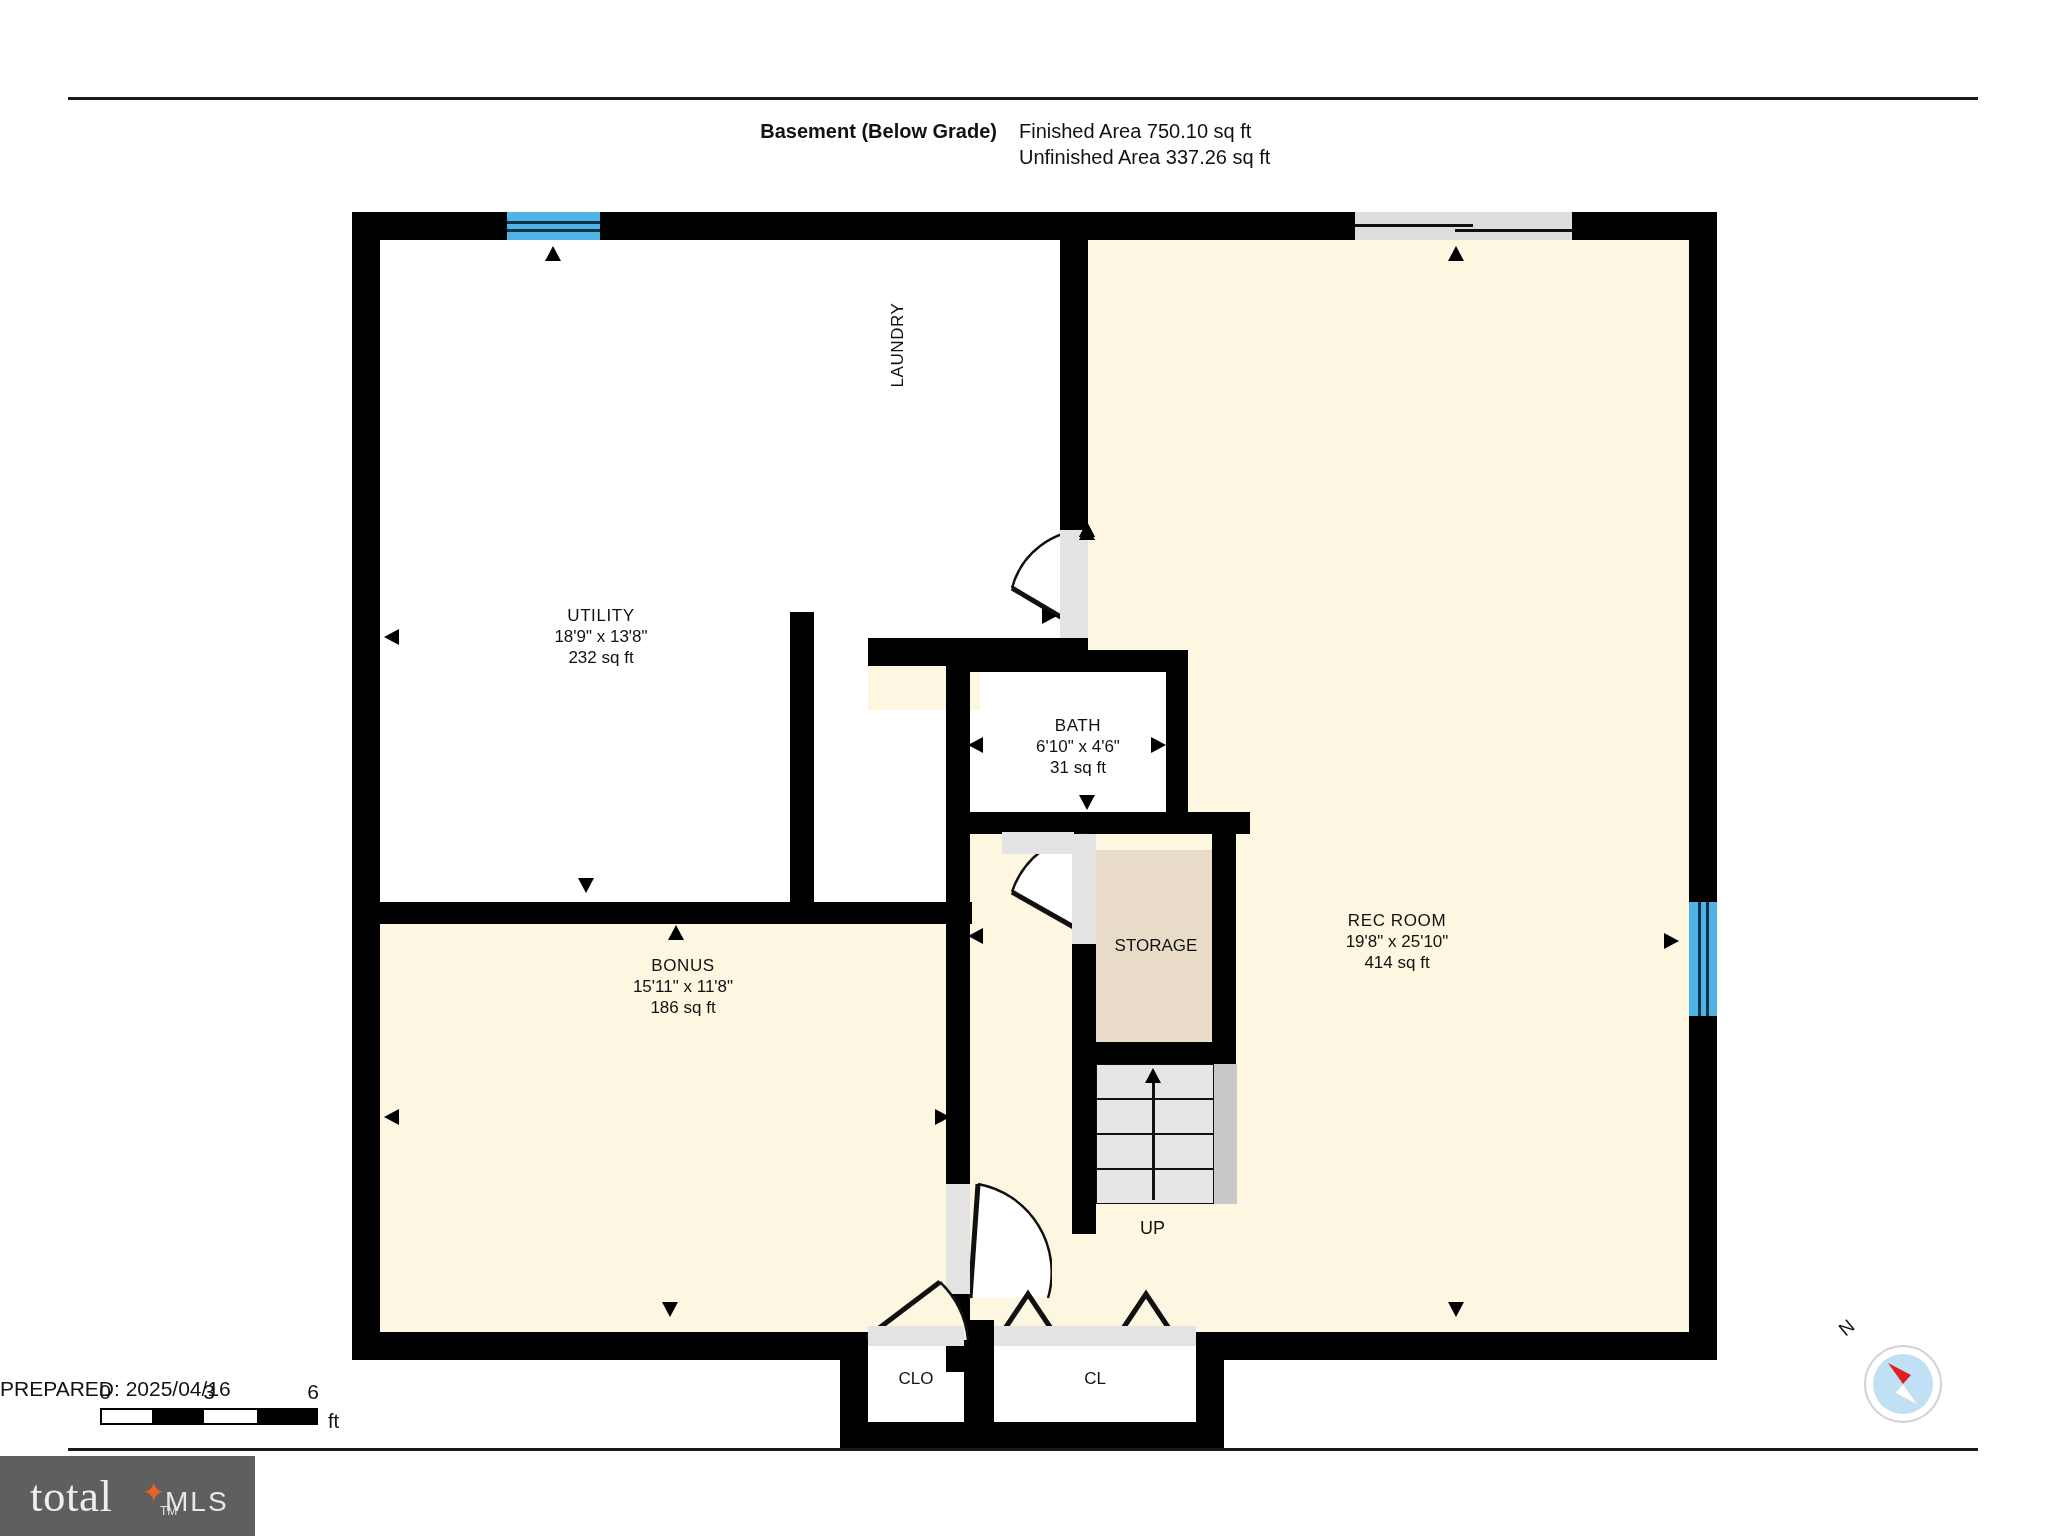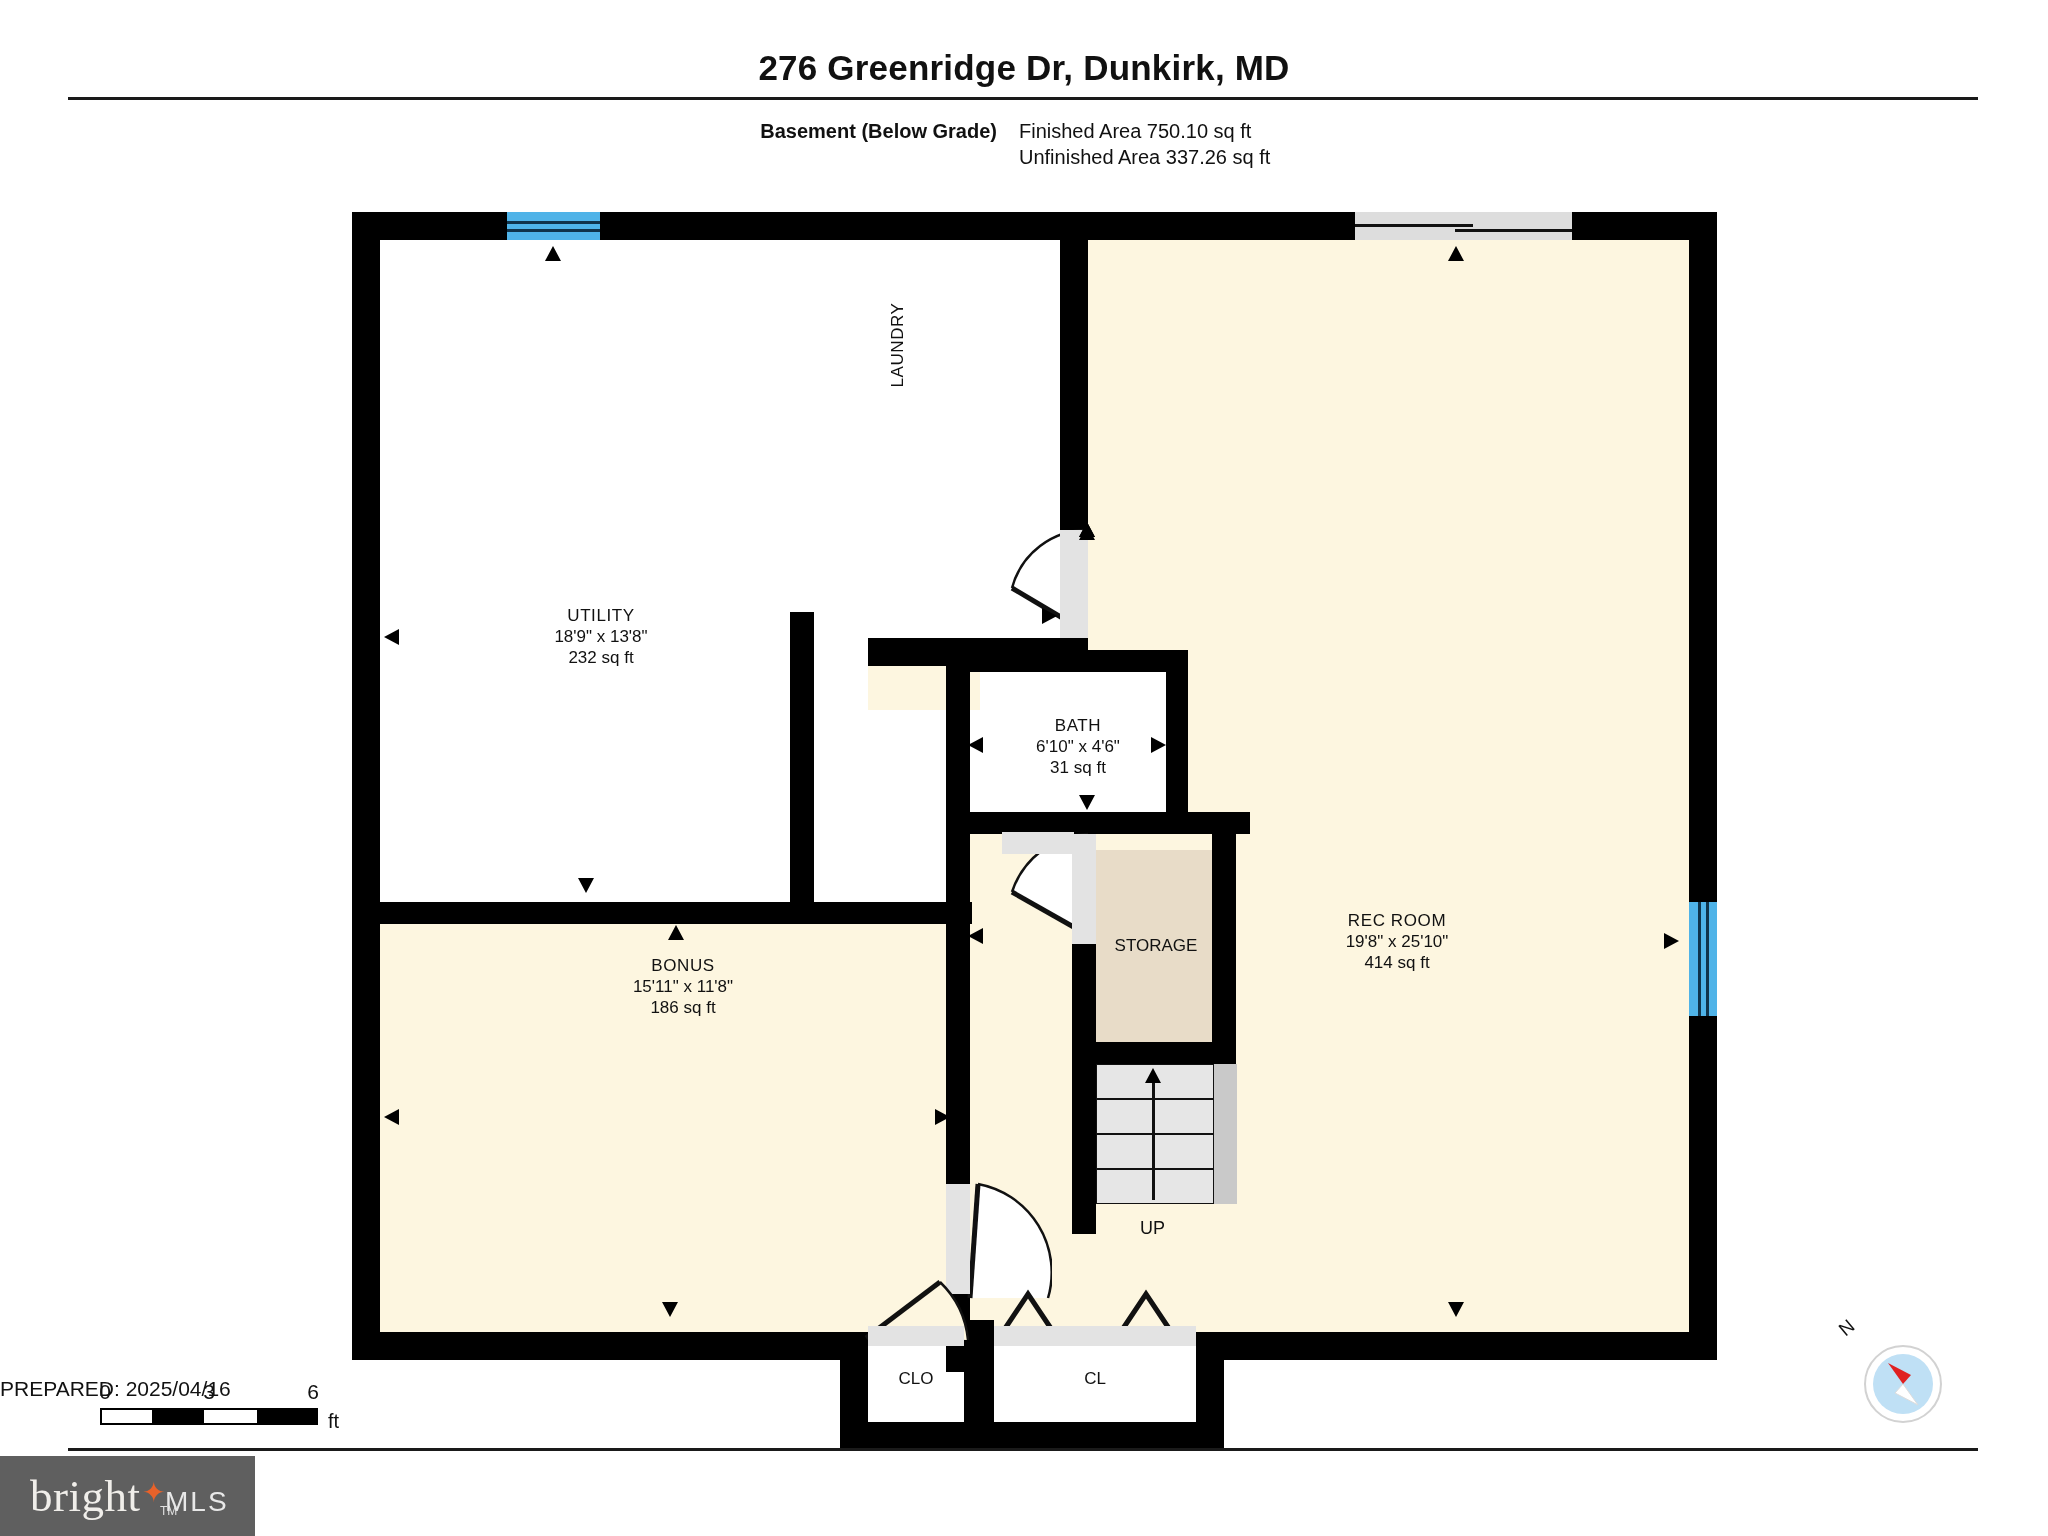--- a/index.html
+++ b/index.html
@@ -176,21 +176,20 @@
     position: absolute; left: 142px; top: 24px;
     width: 26px; height: 26px;
     color: #e8622a; font-size: 28px; line-height: 26px;
   }
 </style>
 </head>
 <body>
 
 <div class="page">
 
-  <div id="plan-title">276 Greenridge Dr, Dunkirk, MD</div>
   <div id="title-rule"></div>
 
   <div id="summary">
     <span class="row">
       <span class="lbl">Basement (Below Grade)</span><span class="val">Finished Area 750.10 sq ft</span>
     </span>
     <span class="row second">
       <span class="lbl">Basement (Below Grade)</span><span class="val">Unfinished Area 337.26 sq ft</span>
     </span>
   </div>
@@ -378,19 +377,19 @@
     <svg style="position:absolute; left:0; top:0; width:78px; height:78px;" viewBox="0 0 78 78">
       <polygon points="39,39 24,18 47,30" fill="#e02020"></polygon>
       <polygon points="39,39 54,60 31,48" fill="#ffffff" stroke="#dcdcdc" stroke-width="1"></polygon>
     </svg>
     <div id="compass-n">N</div>
   </div>
 
   <div id="footer-rule"></div>
 
   <div id="mls-logo">
-    <span class="brand">bright</span>
+    <span class="brand">total</span>
     <span class="spark">✦</span>
     <span class="tm">TM</span>
     <span class="mls">MLS</span>
   </div>
 
 </div>
 
 </body></html>

